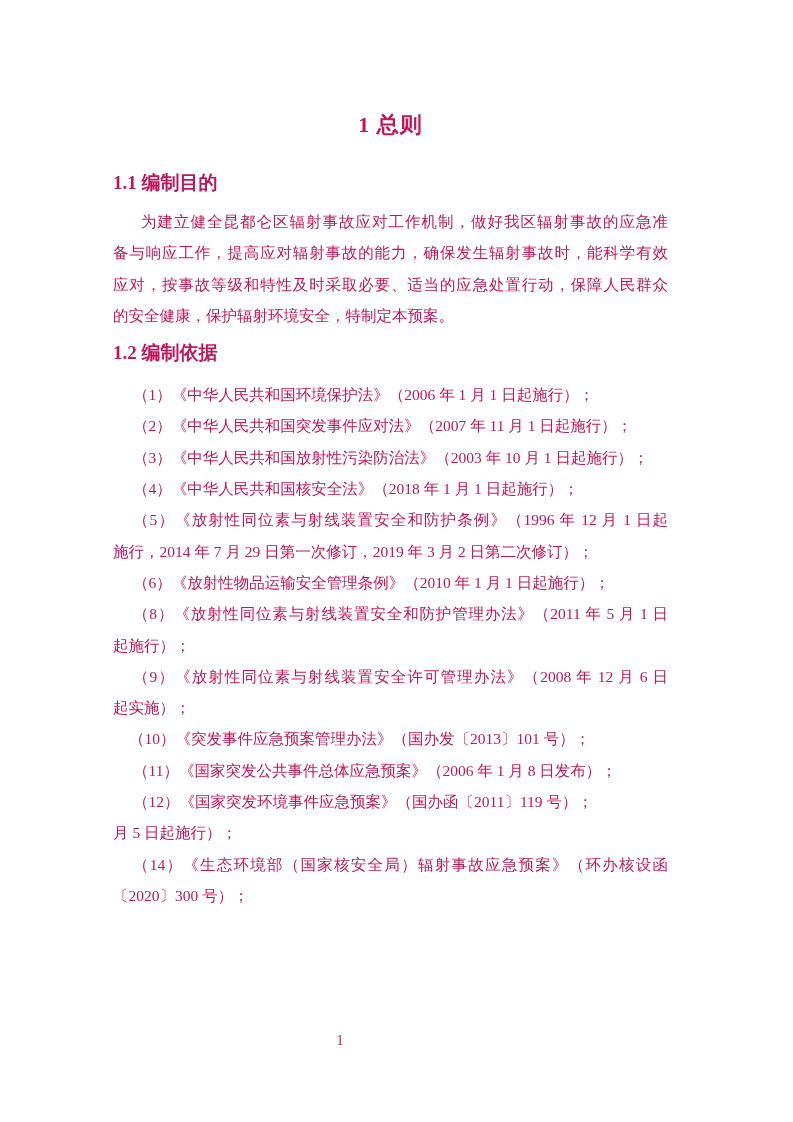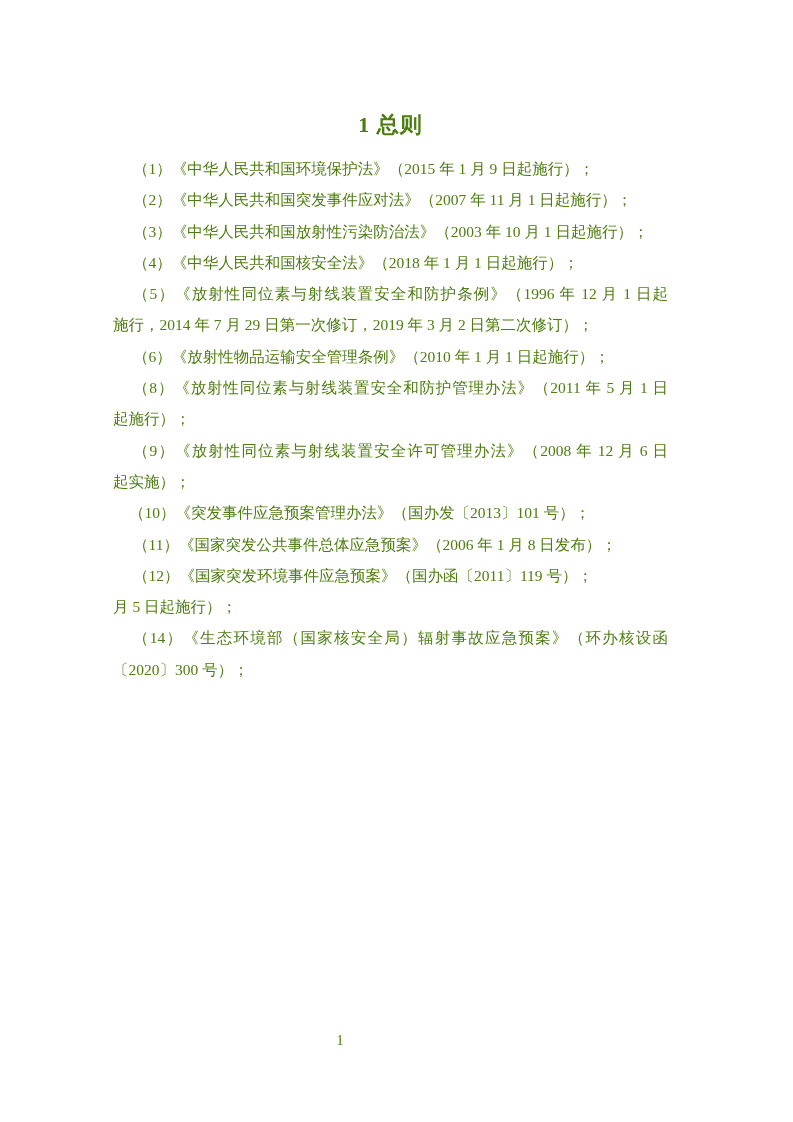--- a/index.html
+++ b/index.html
@@ -5,21 +5,21 @@
   html, body {
     margin: 0;
     padding: 0;
     background: #ffffff;
   }
   .page {
     position: relative;
     width: 793px;
     height: 1122px;
     background: #ffffff;
-    color: #4d7c0f;
+    color: #be185d;
     font-family: "Liberation Serif", "DejaVu Serif", serif;
     overflow: hidden;
   }
   .content {
     position: absolute;
     left: 113px;
     top: 0;
     width: 555px;
     padding-top: 114px;
   }
@@ -64,24 +64,34 @@
   }
 </style>
 </head>
 <body>
 
 <div class="page">
   <div class="content">
 
     <h1 class="doc-title">1 总则</h1>
 
+    <div class="section section-1">
+      <h2 class="section-heading">1.1 编制目的</h2>
+      <div class="lines">
+          <div class="line ind-para fill">为建立健全昆都仑区辐射事故应对工作机制，做好我区辐射事故的应急准</div>
+          <div class="line ind-none fill">备与响应工作，提高应对辐射事故的能力，确保发生辐射事故时，能科学有效</div>
+          <div class="line ind-none fill">应对，按事故等级和特性及时采取必要、适当的应急处置行动，保障人民群众</div>
+          <div class="line ind-none">的安全健康，保护辐射环境安全，特制定本预案。</div>
+        </div>
+    </div>
 
     <div class="section section-2">
+      <h2 class="section-heading">1.2 编制依据</h2>
       <div class="lines">
-          <div class="line ind-item">（1）《中华人民共和国环境保护法》（2015 年 1 月 9 日起施行）；</div>
+          <div class="line ind-item">（1）《中华人民共和国环境保护法》（2006 年 1 月 1 日起施行）；</div>
           <div class="line ind-item">（2）《中华人民共和国突发事件应对法》（2007 年 11 月 1 日起施行）；</div>
           <div class="line ind-item">（3）《中华人民共和国放射性污染防治法》（2003 年 10 月 1 日起施行）；</div>
           <div class="line ind-item">（4）《中华人民共和国核安全法》（2018 年 1 月 1 日起施行）；</div>
           <div class="line ind-item fill">（5）《放射性同位素与射线装置安全和防护条例》（1996 年 12 月 1 日起</div>
           <div class="line ind-none">施行，2014 年 7 月 29 日第一次修订，2019 年 3 月 2 日第二次修订）；</div>
           <div class="line ind-item">（6）《放射性物品运输安全管理条例》（2010 年 1 月 1 日起施行）；</div>
           <div class="line ind-item fill">（8）《放射性同位素与射线装置安全和防护管理办法》（2011 年 5 月 1 日</div>
           <div class="line ind-none">起施行）；</div>
           <div class="line ind-item fill">（9）《放射性同位素与射线装置安全许可管理办法》（2008 年 12 月 6 日</div>
           <div class="line ind-none">起实施）；</div>

